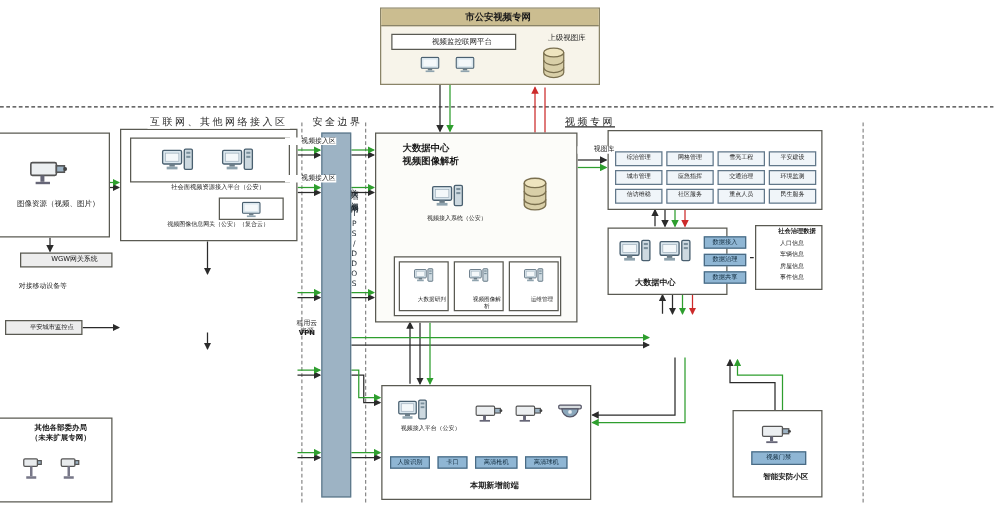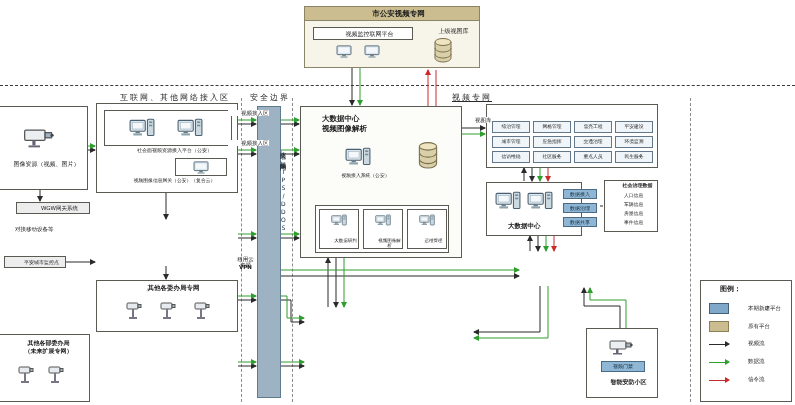--- a/index.html
+++ b/index.html
@@ -206,32 +206,20 @@
   <div class="b c" style="left:16px;top:202px;width:74px;height:12px;background:#ededed;">
     <span class="t" style="left:0;top:0;width:72px;font-size:5.5px;line-height:10px;text-align:center;">WGW网关系统</span>
   </div>
   <div class="t" style="left:2px;top:226px;font-size:5.5px;">对接移动设备等</div>
 
 
   <div class="b c" style="left:4px;top:256px;width:62px;height:12px;background:#ededed;">
     <span class="t" style="left:0;top:0;width:60px;font-size:5px;line-height:10px;text-align:center;">平安城市监控点</span>
   </div>
 
-  <div class="b" style="left:96px;top:280px;width:142px;height:52px;">
-    <div class="t bold c" style="left:0;top:4px;width:140px;font-size:6.5px;">其他各委办局专网</div>
-    <svg class="ic" style="left:28px;top:20px;" width="18" height="20">
-        <use href="#i-ptz"></use>
-      </svg>
-    <svg class="ic" style="left:62px;top:20px;" width="18" height="20">
-        <use href="#i-ptz"></use>
-      </svg>
-    <svg class="ic" style="left:96px;top:20px;" width="18" height="20">
-        <use href="#i-ptz"></use>
-      </svg>
-  </div>
 
   <div class="b" style="left:-6px;top:334px;width:96px;height:68px;">
     <div class="t bold c" style="left:0;top:5px;width:94px;font-size:6px;">其他各部委办局</div>
     <div class="t bold c" style="left:0;top:13px;width:94px;font-size:6px;">（未来扩展专网）</div>
     <svg class="ic" style="left:22px;top:30px;" width="18" height="20">
         <use href="#i-ptz"></use>
       </svg>
     <svg class="ic" style="left:52px;top:30px;" width="18" height="20">
         <use href="#i-ptz"></use>
       </svg>
@@ -309,43 +297,44 @@
 
   <div class="b" style="left:604px;top:180px;width:54px;height:52px;">
     <div class="t bold c" style="left:0;top:2px;width:52px;font-size:5px;">社会治理数据</div>
     <div class="t" style="left:6px;top:12px;font-size:4.8px;">人口信息</div>
     <div class="t" style="left:6px;top:21px;font-size:4.8px;">车辆信息</div>
     <div class="t" style="left:6px;top:30px;font-size:4.8px;">房屋信息</div>
     <div class="t" style="left:6px;top:39px;font-size:4.8px;">事件信息</div>
   </div>
 
 
+  <div class="b" style="left:305px;top:308px;width:168px;height:92px;">
+    <svg class="ic" style="left:12px;top:10px;" width="24" height="20">
+        <use href="#i-host"></use>
+      </svg>
+    <div class="t c" style="left:0;top:32px;width:64px;font-size:4.8px;">视频接入平台（公安）</div>
+    <svg class="ic" style="left:74px;top:12px;" width="24" height="17">
+        <use href="#i-cam"></use>
+      </svg>
+    <svg class="ic" style="left:106px;top:12px;" width="24" height="17">
+        <use href="#i-cam"></use>
+      </svg>
+    <svg class="ic" style="left:140px;top:14px;" width="20" height="12">
+        <use href="#i-dome"></use>
+      </svg>
+    <div class="chip" style="left:6px;top:56px;width:32px;height:10px;">人脸识别</div>
+    <div class="chip" style="left:44px;top:56px;width:24px;height:10px;">卡口</div>
+    <div class="chip" style="left:74px;top:56px;width:34px;height:10px;">高清枪机</div>
+    <div class="chip" style="left:114px;top:56px;width:34px;height:10px;">高清球机</div>
+    <div class="t bold c" style="left:0;top:76px;width:166px;font-size:6.5px;">本期新增前端</div>
+  </div>
 
   <div class="b" style="left:586px;top:328px;width:72px;height:70px;">
     <svg class="ic" style="left:22px;top:8px;" width="26" height="18">
         <use href="#i-cam"></use>
       </svg>
     <div class="chip" style="left:14px;top:32px;width:44px;height:11px;line-height:9px;">视频门禁</div>
     <div class="t bold c" style="left:0;top:50px;width:70px;font-size:6px;">智能安防小区</div>
   </div>
 
-  <div class="b" style="left:700px;top:280px;width:92px;height:122px;z-index:10;">
-    <div class="t bold" style="left:6px;top:4px;font-size:7px;">图例：</div>
-    <div class="abs" style="left:8px;top:22px;width:20px;height:11px;background:#7fa8c9;border:1px solid #45617a;"></div>
-    <div class="t" style="left:34px;top:24px;font-size:5.5px;">本期新建平台</div>
-    <div class="abs" style="left:8px;top:40px;width:20px;height:11px;background:#cbbd90;border:1px solid #8a7f57;"></div>
-    <div class="t" style="left:34px;top:42px;font-size:5.5px;">原有平台</div>
-    <div class="abs" style="left:8px;top:63px;">
-        <div class="leg-line leg-b"></div>
-      </div>
-    <div class="t" style="left:34px;top:59px;font-size:5.5px;">视频流</div>
-    <div class="abs" style="left:8px;top:81px;">
-        <div class="leg-line leg-g"></div>
-      </div>
-    <div class="t" style="left:34px;top:77px;font-size:5.5px;">数据流</div>
-    <div class="abs" style="left:8px;top:99px;">
-        <div class="leg-line leg-r"></div>
-      </div>
-    <div class="t" style="left:34px;top:95px;font-size:5.5px;">信令流</div>
-  </div>
 
 
 </div>
 
 </body></html>

